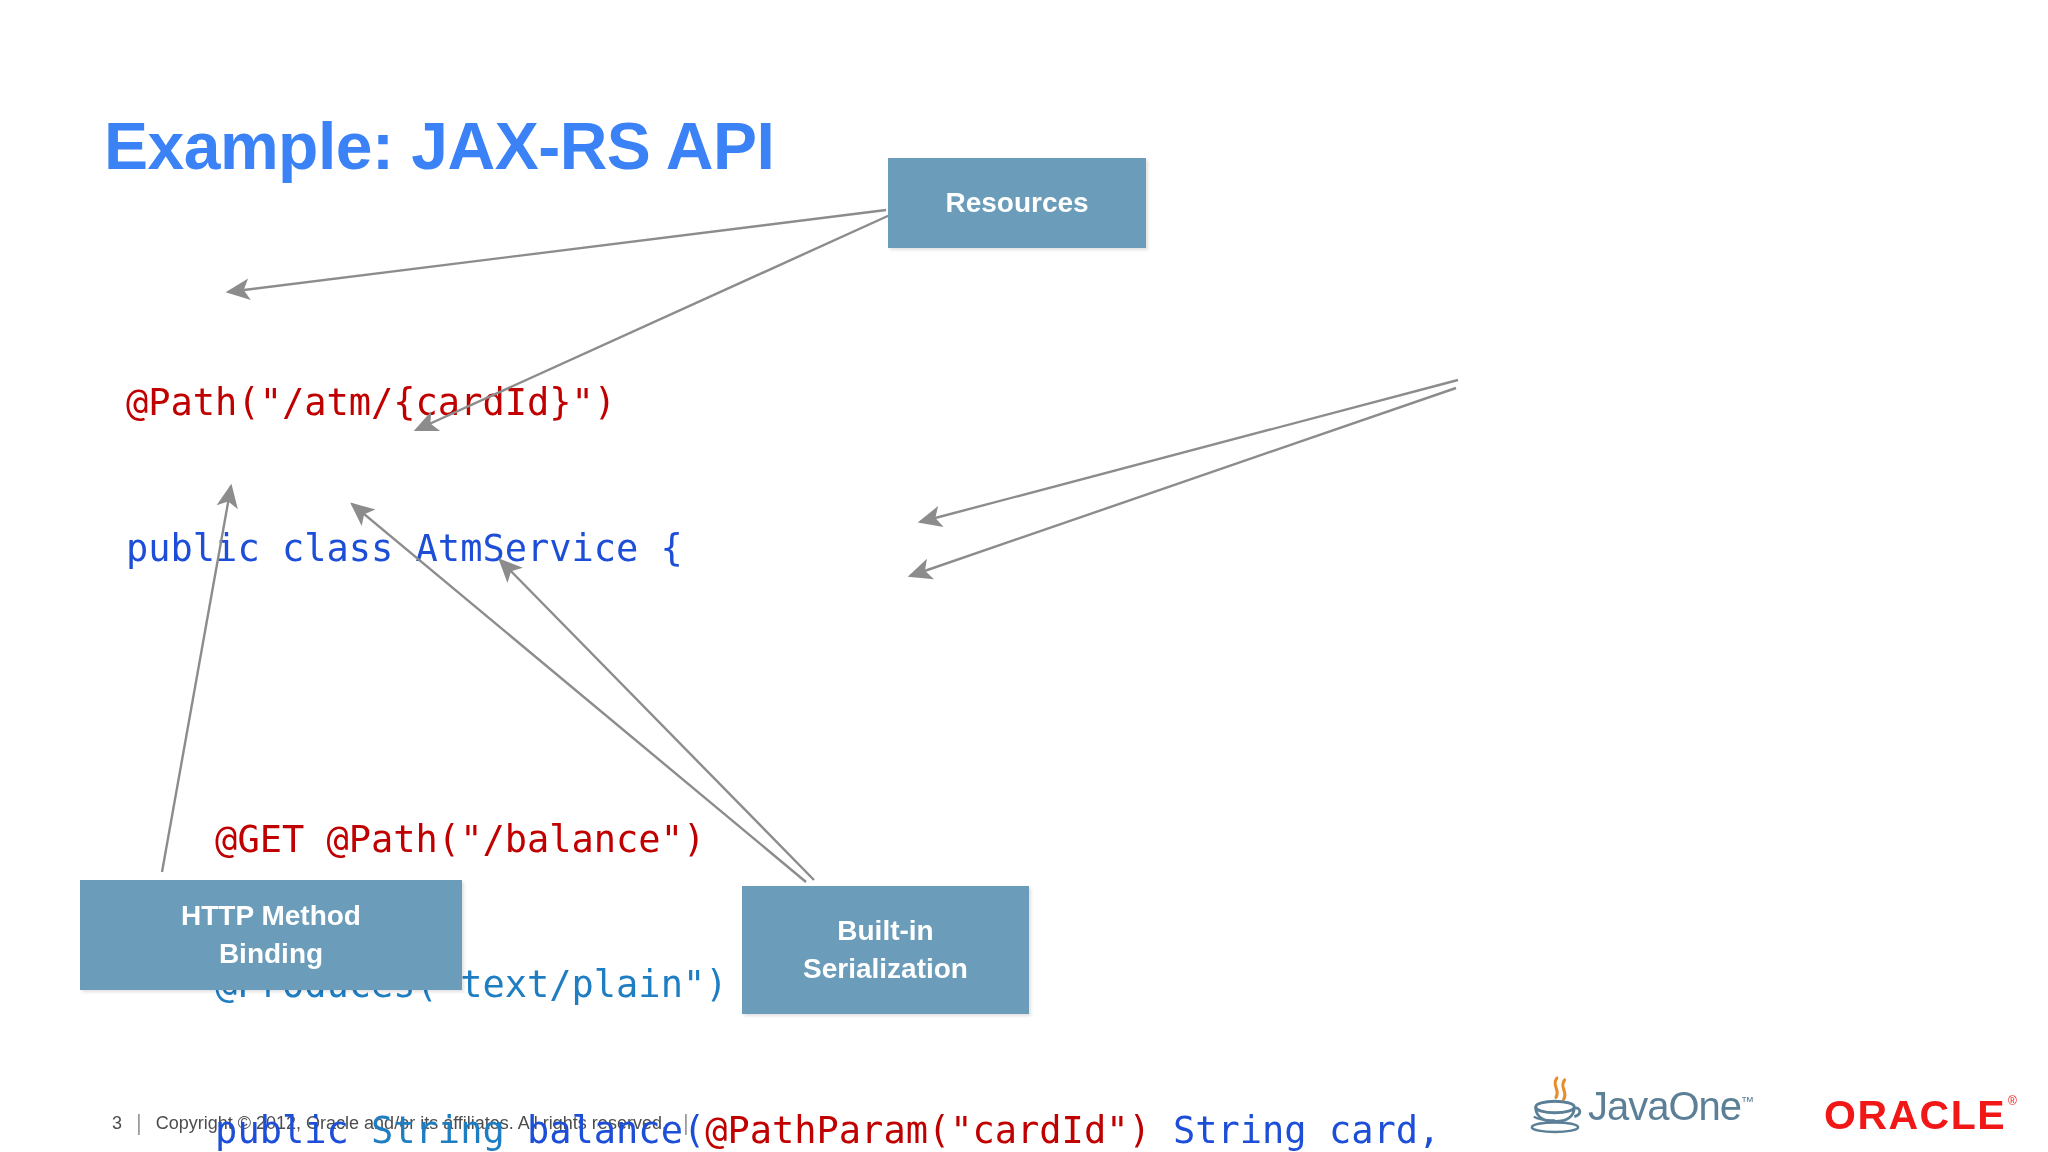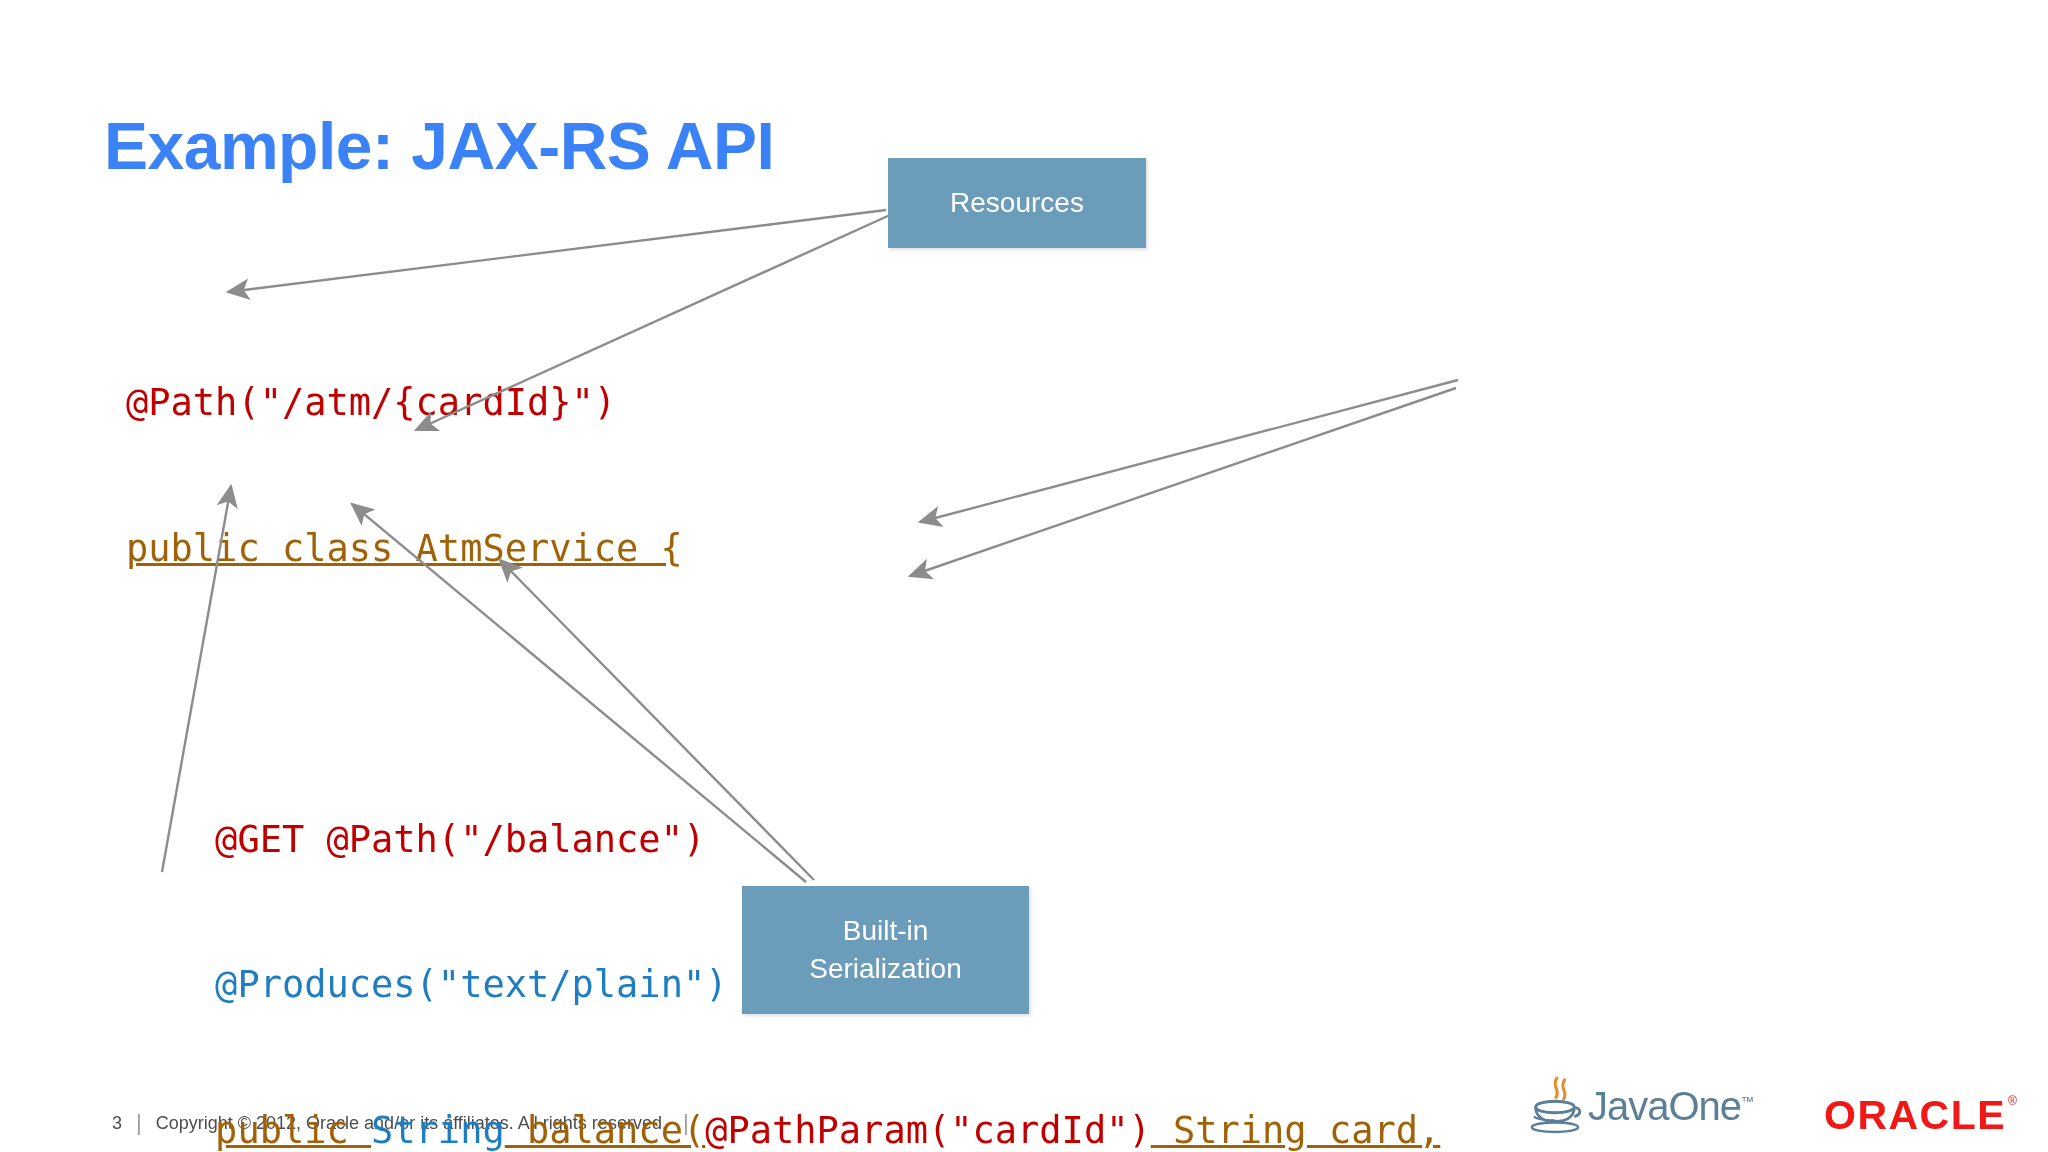--- a/index.html
+++ b/index.html
@@ -41,29 +41,29 @@
     font-size: 37px;
     line-height: 48.5px;
     color: #000000;
     white-space: pre;
     z-index: 3;
     letter-spacing: 0px;
   }
   #code .ln { display: block; height: 48.5px; }
   .c-red  { color: #c00000; }
   .c-blue { color: #1f7ec2; }
-  .c-black{ color: #a16207; text-decoration: underline; }
+  .c-black{ color: #1d4ed8; }
 
   
   .callout {
     position: absolute;
     background: #6b9dba;
     color: #ffffff;
     font-family: "Liberation Sans", sans-serif;
-    font-weight: normal;
+    font-weight: bold;
     font-size: 28px;
     line-height: 38px;
     display: flex;
     align-items: center;
     justify-content: center;
     text-align: center;
     z-index: 5;
     box-shadow: 2px 2px 3px rgba(0,0,0,0.12);
   }
   #callout-resources   { left: 888px;  top: 158px; width: 258px; height: 90px; }
@@ -186,20 +186,26 @@
     <path d="M806,882 L352,504" fill="none" stroke="#8c8c8c" stroke-width="2.4" marker-end="url(#ah)"></path>
 
     <path d="M814,880 L500,560" fill="none" stroke="#8c8c8c" stroke-width="2.4" marker-end="url(#ah)"></path>
   </svg>
 
   <div class="callout" id="callout-resources">
     <span>Resources</span>
   </div>
 
 
+  <div class="callout" id="callout-http">
+    <div>
+      <div>HTTP Method</div>
+      <div>Binding</div>
+    </div>
+  </div>
 
   <div class="callout" id="callout-serial">
     <div>
       <div>Built-in</div>
       <div>Serialization</div>
     </div>
   </div>
 
   <div id="footer-text">
     <span class="pg">3</span>

